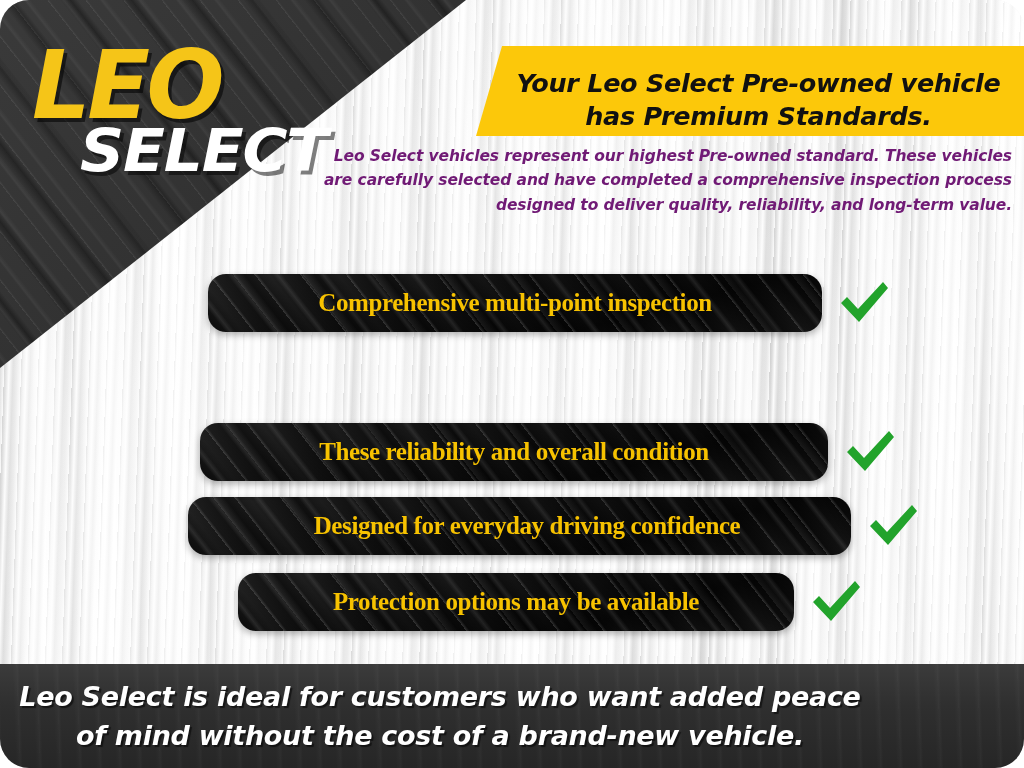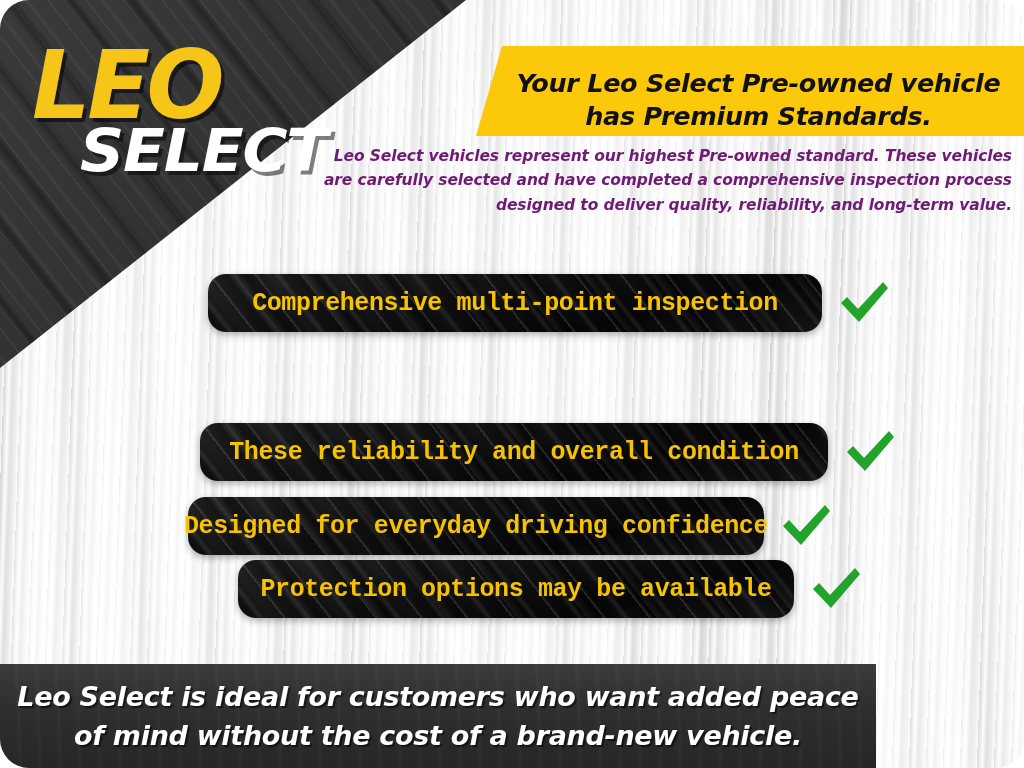--- a/index.html
+++ b/index.html
@@ -155,45 +155,45 @@
       repeating-linear-gradient(52deg,
         rgba(255,255,255,0.16) 0px, rgba(255,255,255,0.0) 3px,
         rgba(255,255,255,0.0) 14px, rgba(255,255,255,0.09) 18px,
         rgba(255,255,255,0.0) 22px, rgba(255,255,255,0.0) 36px),
       repeating-linear-gradient(52deg,
         rgba(255,255,255,0.05) 0px, rgba(0,0,0,0.45) 9px,
         rgba(0,0,0,0.0) 28px, rgba(0,0,0,0.4) 55px),
       linear-gradient(165deg, #232323 0%, #121212 40%, #070707 70%, #161616 100%);
   }
   .pill-label {
-    font-family: Liberation Mono, monospace;
+    font-family: Liberation Serif, serif;
     font-weight: 700;
     font-size: 25px;
     color: #F7C200;
     letter-spacing: -0.4px;
     white-space: nowrap;
     transform: scaleX(1.0);
   }
   .check {
     margin-left: 14px;
     width: 56px;
     height: 50px;
     flex: none;
   }
 
   
   .footer {
     position: absolute;
     left: 0;
     top: 664px;
-    width: 876px;
+    width: 1024px;
     height: 104px;
     display: flex;
     align-items: center;
-    justify-content: flex-end;
+    justify-content: flex-start;
     background:
       repeating-linear-gradient(88deg,
         rgba(255,255,255,0.035) 0px, rgba(255,255,255,0.0) 3px,
         rgba(255,255,255,0.0) 16px, rgba(255,255,255,0.025) 20px),
       linear-gradient(180deg, #3b3b3b 0%, #2f2f2f 40%, #262626 100%);
   }
   .footer-text {
     font-family: "DejaVu Sans", sans-serif;
     font-weight: 700;
     font-style: italic;
@@ -243,29 +243,29 @@
     <div class="feature-row" style="left:200px; top:157px;">
       <div class="pill" style="width:628px; height:58px;">
         <span class="pill-label">These reliability and overall condition</span>
       </div>
       <svg class="check" viewBox="0 0 56 50" aria-hidden="true">
         <path d="M5 25 L11 19 L22 31 L47 4 L52 10 L23 44 Z" fill="#22A32B"></path>
       </svg>
     </div>
 
     <div class="feature-row" style="left:188px; top:231px;">
-      <div class="pill" style="width:576px; height:58px;">
+      <div class="pill" style="width:648px; height:58px;padding-left:15px;">
         <span class="pill-label">Designed for everyday driving confidence</span>
       </div>
       <svg class="check" viewBox="0 0 56 50" aria-hidden="true">
         <path d="M5 25 L11 19 L22 31 L47 4 L52 10 L23 44 Z" fill="#22A32B"></path>
       </svg>
     </div>
 
-    <div class="feature-row" style="left:238px; top:294px;">
+    <div class="feature-row" style="left:238px; top:307px;">
       <div class="pill" style="width:556px; height:58px;">
         <span class="pill-label">Protection options may be available</span>
       </div>
       <svg class="check" viewBox="0 0 56 50" aria-hidden="true">
         <path d="M5 25 L11 19 L22 31 L47 4 L52 10 L23 44 Z" fill="#22A32B"></path>
       </svg>
     </div>
 
   </div>
 

